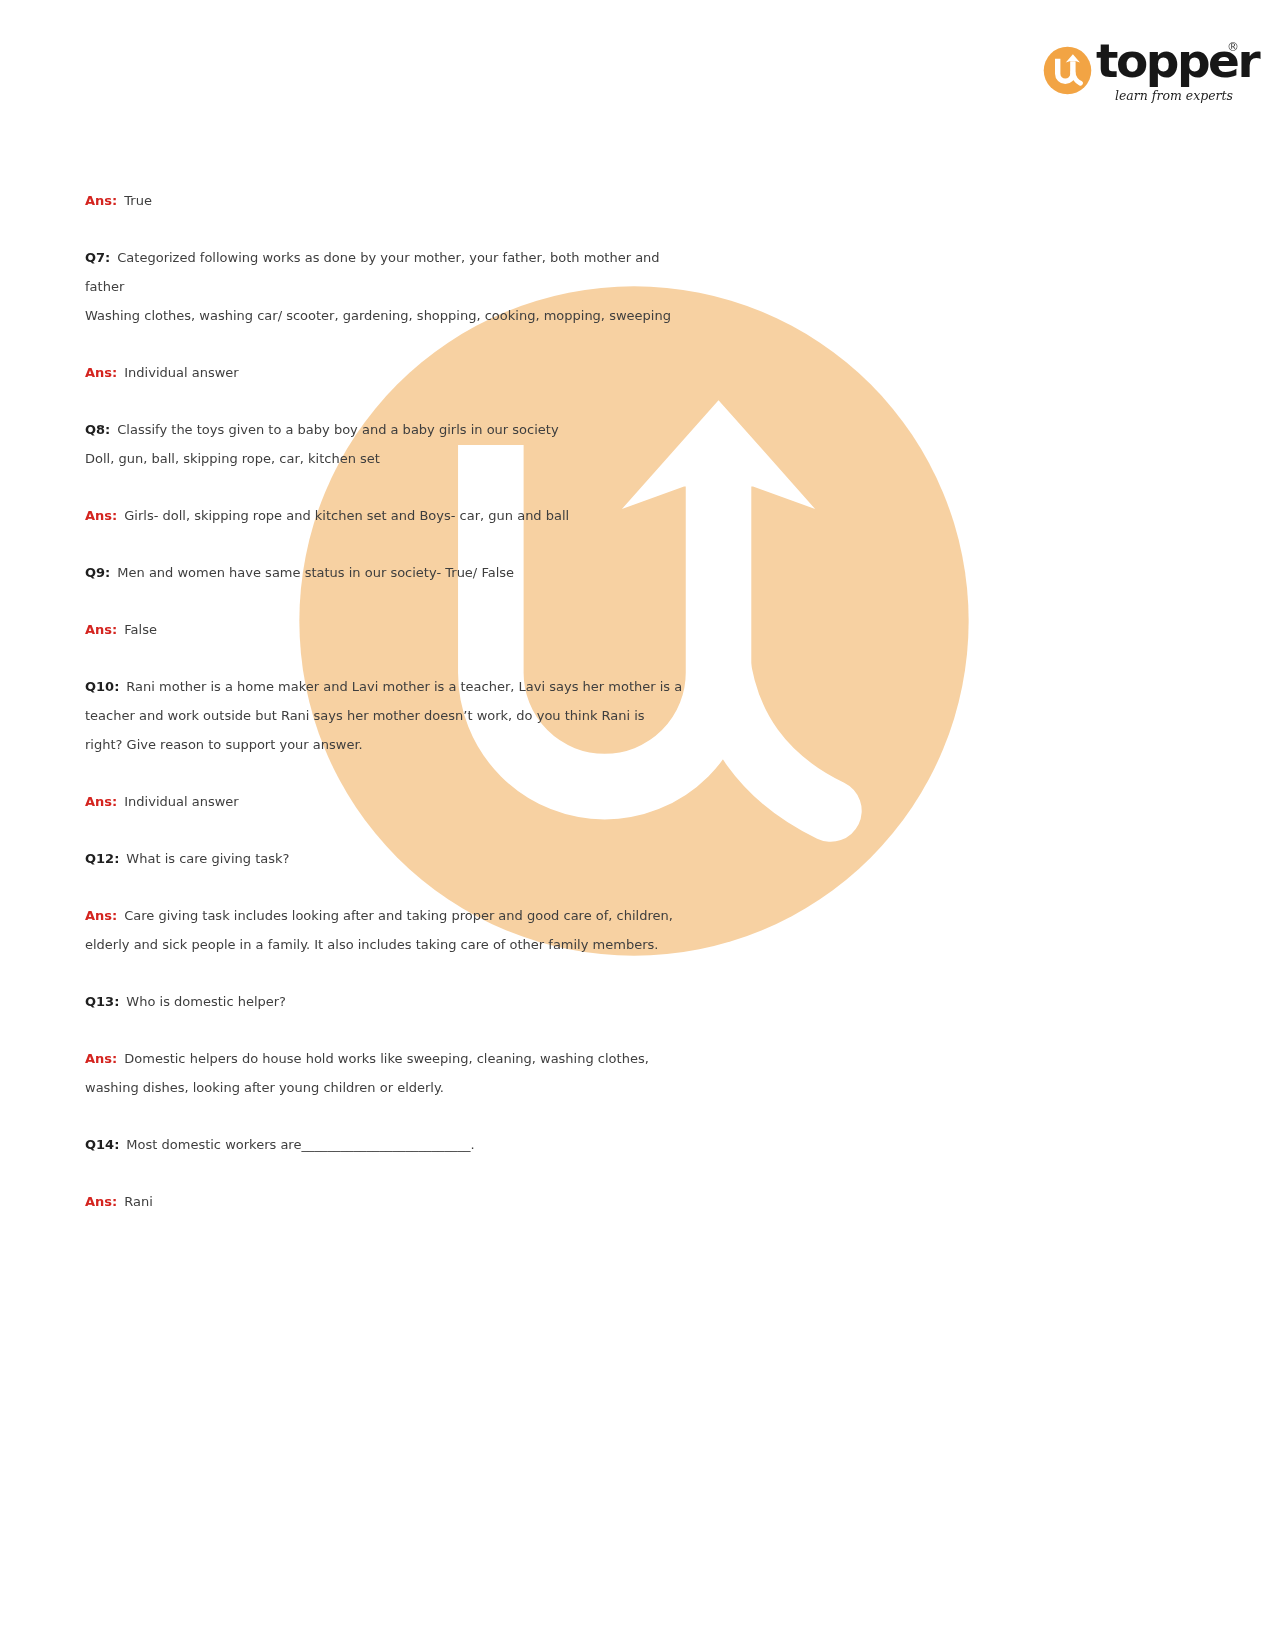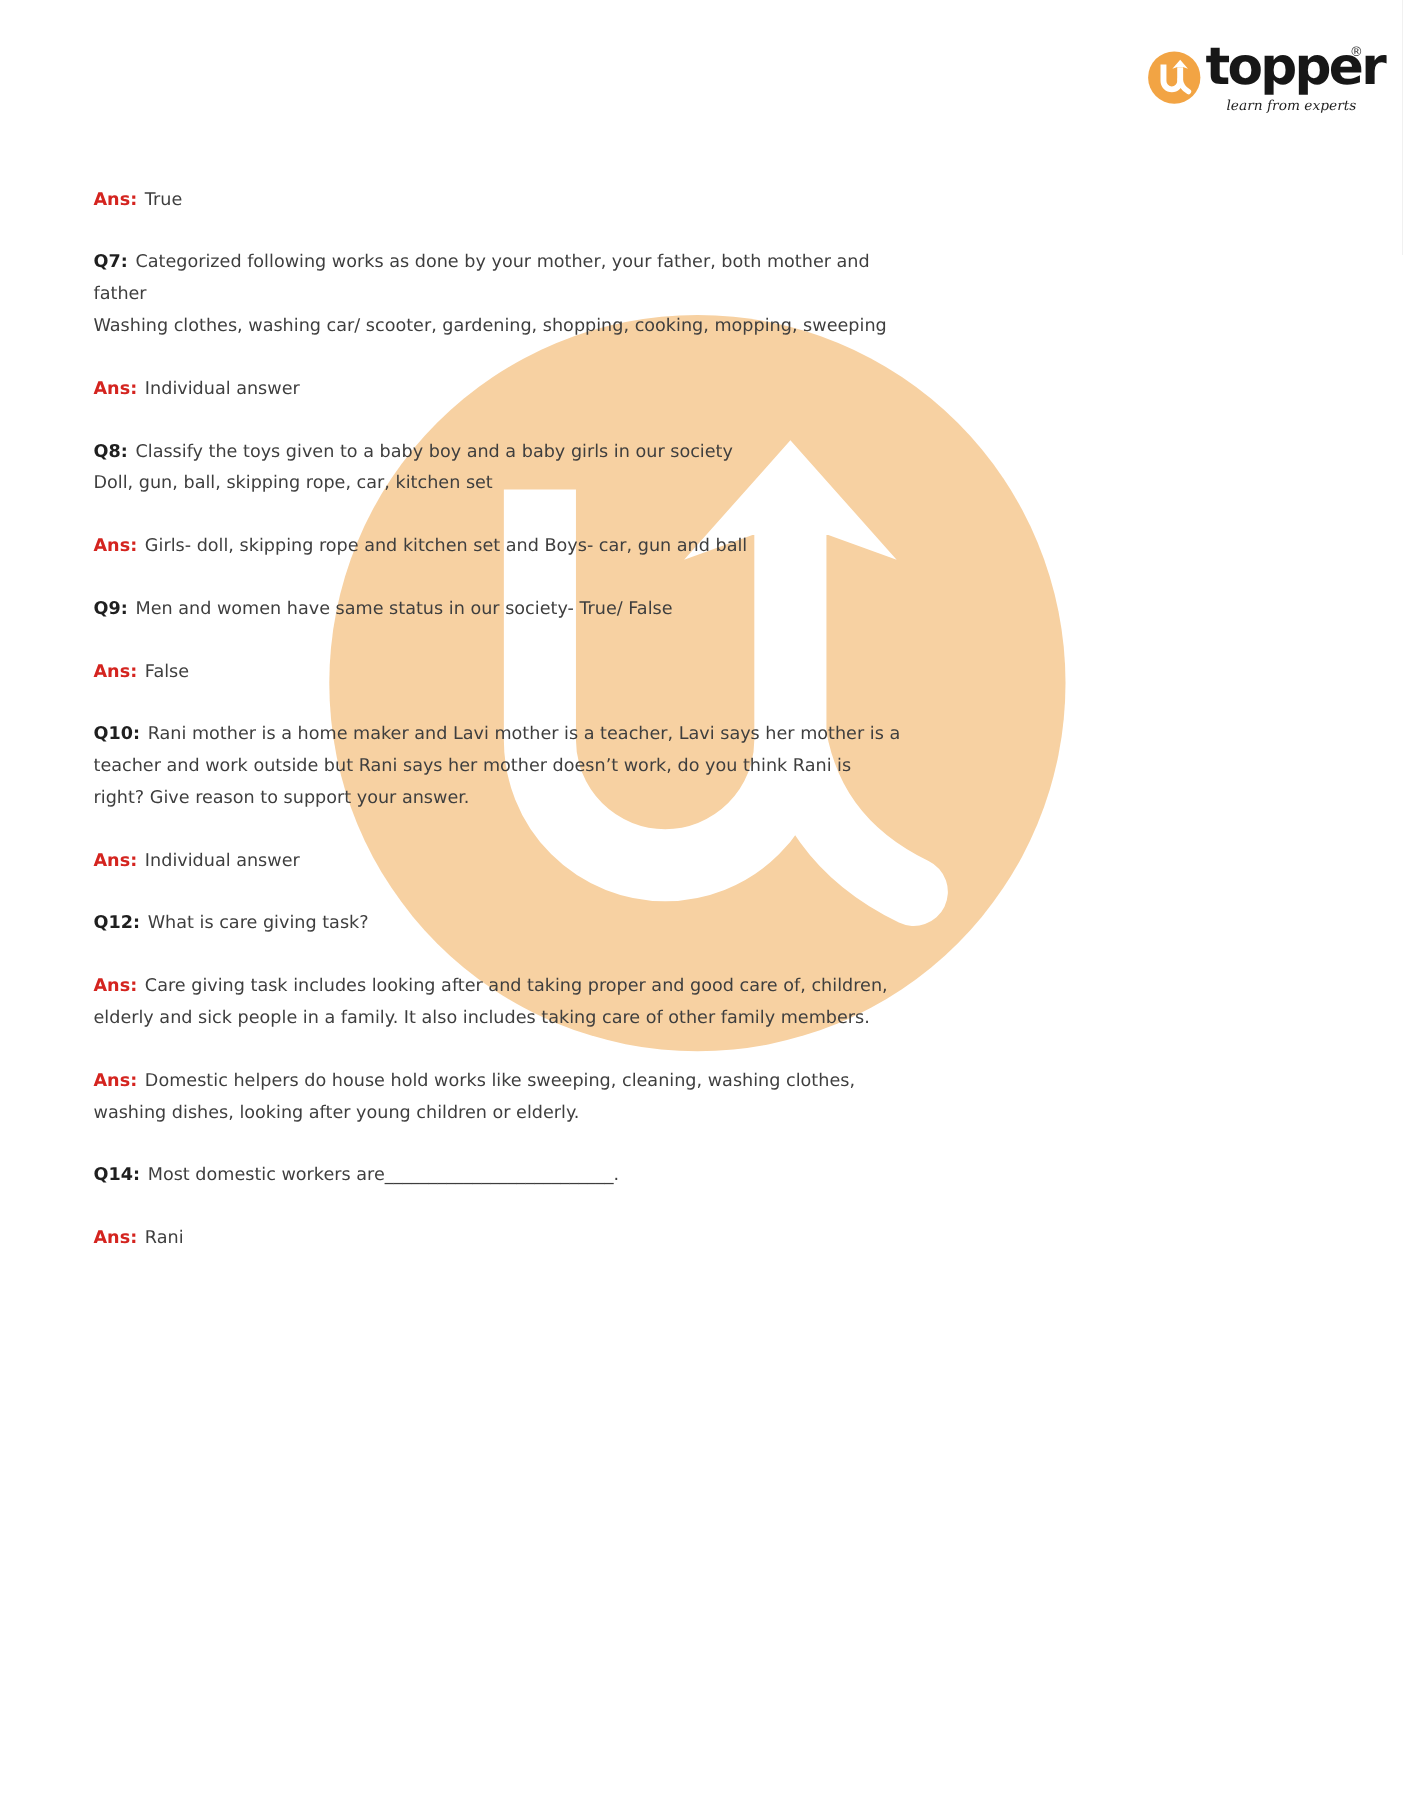--- a/index.html
+++ b/index.html
@@ -33,22 +33,22 @@
   .brand-tagline{
     position:absolute;left:70px;top:50px;width:122px;
     text-align:center;
     font-family:"DejaVu Serif","Liberation Serif",serif;
     font-style:italic;
     font-size:12.5px;color:#1e1e1e;
   }
 
   
   .content{
-    position:absolute;left:85px;top:166px;width:1125px;
-    font-size:16px;line-height:29px;
+    position:absolute;left:85px;top:186px;width:1125px;
+    font-size:13px;line-height:29px;
   }
   .qa{margin:0 0 28px 0;}
   .qa .label{font-weight:bold;margin-right:7px;}
   .qa.question .label{color:var(--question-label,#1f1f1f);margin-top:41px;}
   .qa.answer .label{color:var(--answer-label,#d4241f);}
   .qa .text{color:var(--body-text,#3e3e3e);white-space:pre-line;}
 </style>
 </head>
 <body>
 
@@ -88,19 +88,20 @@
       <div class="qa answer"><span class="label">Ans:</span><span class="text">Girls- doll, skipping rope and kitchen set and Boys- car, gun and ball</span></div>
       <div class="qa question"><span class="label">Q9:</span><span class="text">Men and women have same status in our society- True/ False</span></div>
       <div class="qa answer"><span class="label">Ans:</span><span class="text">False</span></div>
       <div class="qa question"><span class="label">Q10:</span><span class="text">Rani mother is a home maker and Lavi mother is a teacher, Lavi says her mother is a
 teacher and work outside but Rani says her mother doesn’t work, do you think Rani is
 right? Give reason to support your answer.</span></div>
       <div class="qa answer"><span class="label">Ans:</span><span class="text">Individual answer</span></div>
       <div class="qa question"><span class="label">Q12:</span><span class="text">What is care giving task?</span></div>
       <div class="qa answer"><span class="label">Ans:</span><span class="text">Care giving task includes looking after and taking proper and good care of, children,
 elderly and sick people in a family. It also includes taking care of other family members.</span></div>
+      <div class="qa question"><span class="label">Q13:</span><span class="text">Who is domestic helper?</span></div>
       <div class="qa answer"><span class="label">Ans:</span><span class="text">Domestic helpers do house hold works like sweeping, cleaning, washing clothes,
 washing dishes, looking after young children or elderly.</span></div>
       <div class="qa question"><span class="label">Q14:</span><span class="text">Most domestic workers are__________________________.</span></div>
       <div class="qa answer"><span class="label">Ans:</span><span class="text">Rani</span></div>
     </div>
 
 </div>
 
 </body></html>

